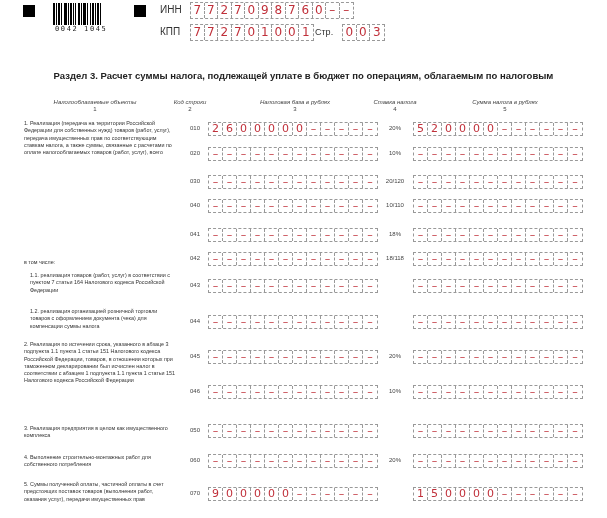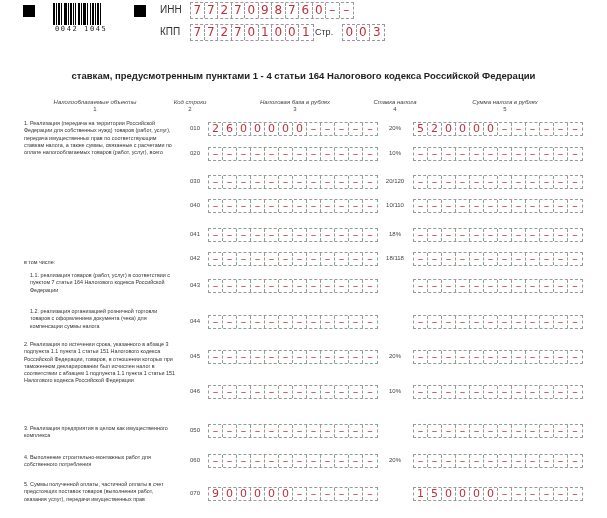--- a/index.html
+++ b/index.html
@@ -96,21 +96,21 @@
   </div>
 
 <div class="hdr-label" style="left:315px;top:27px;font-size:9px;">Стр.</div>
 <div class="cells hcells" style="left:342px;top:24px;">
     <div class="c">0</div>
     <div class="c">0</div>
     <div class="c">3</div>
   </div>
 
 <div class="title">
-  <div>ставкам, предусмотренным пунктами 1 - 4 статьи 164 Налогового кодекса Российской Федерации</div>
+  <div>Раздел 3. Расчет суммы налога, подлежащей уплате в бюджет по операциям, облагаемым по налоговым</div>
 </div>
 
 <div class="colh" style="left:40px;width:110px;">Налогооблагаемые объекты</div>
 <div class="colnum" style="left:40px;width:110px;">1</div>
 <div class="colh" style="left:170px;width:40px;">Код строки</div>
 <div class="colnum" style="left:170px;width:40px;">2</div>
 <div class="colh" style="left:220px;width:150px;">Налоговая база в рублях</div>
 <div class="colnum" style="left:220px;width:150px;">3</div>
 <div class="colh" style="left:365px;width:60px;">Ставка налога</div>
 <div class="colnum" style="left:365px;width:60px;">4</div>

